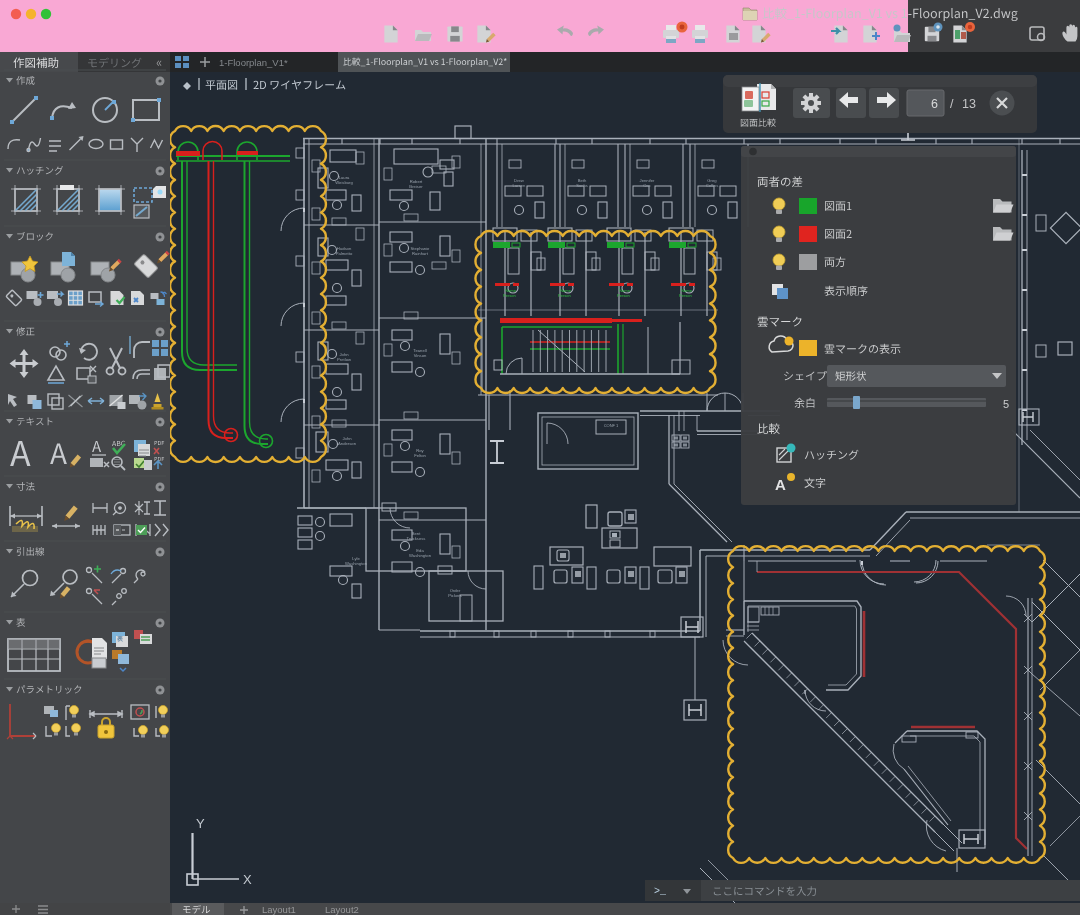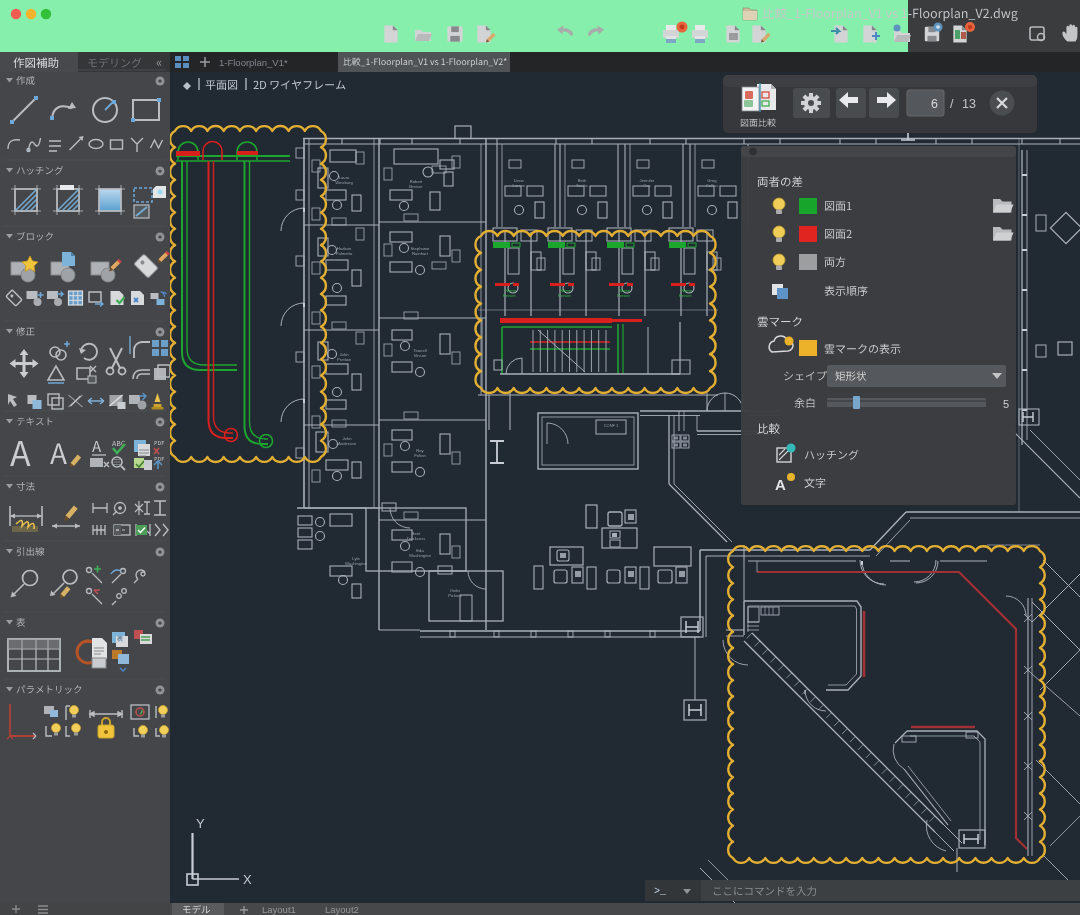--- a/index.html
+++ b/index.html
@@ -1,18 +1,18 @@
 <!DOCTYPE html>
 <html><head><meta charset="utf-8"><style>
 *{margin:0;padding:0;box-sizing:border-box}
 html,body{width:1080px;height:915px;overflow:hidden;background:#3b3c3e;font-family:"Liberation Sans",sans-serif}
 .abs{position:absolute}
 svg{display:block}
 </style></head><body>
-<div class="abs" style="left:0;top:0;width:908px;height:915px;background:#86efac">
+<div class="abs" style="left:0;top:0;width:908px;height:915px;background:#f9a8d4">
 <svg class="abs" style="left:0;top:0" width="1080" height="52" viewBox="0 0 1080 52">
       <circle cx="16" cy="14" r="5.2" fill="#f35d51"></circle>
       <circle cx="31" cy="14" r="5.2" fill="#f5b32c"></circle>
       <circle cx="46" cy="14" r="5.2" fill="#32c138"></circle>
       <g transform="translate(742,5)">
         <path d="M1 3 h6 l2 2 h6 v10 h-14 z" fill="#c9bd9b" stroke="#8e8468" stroke-width="0.6"></path>
         <path d="M1 6 h14 v9 h-14 z" fill="#ddd3b4"></path>
       </g>
       <path d="M764.7 11.4H768V12.3H764.7ZM764.2 7.6H765.1V17.8L764.2 18ZM762.5 17.8Q763.2 17.6 764.2 17.4Q765.2 17.2 766.2 16.9Q767.3 16.7 768.3 16.5L768.4 17.4Q767.4 17.6 766.4 17.9Q765.4 18.1 764.5 18.3Q763.6 18.5 762.8 18.7ZM772.9 10.2 773.6 11Q773.1 11.4 772.4 11.8Q771.7 12.1 770.9 12.5Q770.2 12.8 769.5 13.1Q769.4 12.9 769.3 12.7Q769.2 12.5 769.1 12.4Q769.8 12.1 770.5 11.7Q771.2 11.3 771.9 11Q772.5 10.6 772.9 10.2ZM768.9 7.6H769.8V17Q769.8 17.5 770 17.7Q770.1 17.8 770.5 17.8Q770.6 17.8 770.9 17.8Q771.2 17.8 771.5 17.8Q771.8 17.8 772.1 17.8Q772.4 17.8 772.5 17.8Q772.8 17.8 772.9 17.6Q773.1 17.5 773.1 17Q773.2 16.5 773.2 15.6Q773.4 15.7 773.6 15.8Q773.9 15.9 774.1 16Q774 17 773.9 17.6Q773.8 18.2 773.5 18.5Q773.1 18.7 772.5 18.7Q772.5 18.7 772.2 18.7Q772 18.7 771.8 18.7Q771.5 18.7 771.2 18.7Q770.9 18.7 770.7 18.7Q770.5 18.7 770.4 18.7Q769.8 18.7 769.5 18.6Q769.1 18.4 769 18.1Q768.9 17.7 768.9 17Z M783 7.5H783.9V9.5H783ZM784.2 10.6 784.9 10.2Q785.2 10.6 785.6 11.1Q785.9 11.6 786.2 12Q786.5 12.4 786.6 12.8L785.8 13.2Q785.7 12.9 785.4 12.4Q785.1 12 784.8 11.5Q784.5 11 784.2 10.6ZM781.9 10.3 782.7 10.5Q782.4 11.3 781.9 12.1Q781.4 12.8 780.9 13.3Q780.8 13.3 780.6 13.2Q780.5 13.1 780.4 13Q780.2 12.9 780.1 12.8Q780.6 12.3 781.1 11.6Q781.5 11 781.9 10.3ZM780.4 9.1H786.5V10H780.4ZM782.2 12.7Q782.6 14 783.2 15.1Q783.8 16.2 784.7 17Q785.6 17.8 786.7 18.3Q786.5 18.4 786.4 18.5Q786.3 18.6 786.2 18.8Q786.1 18.9 786 19Q784.9 18.5 784 17.6Q783.1 16.7 782.5 15.5Q781.8 14.3 781.4 12.9ZM784.5 12.7 785.4 12.9Q784.9 15.1 783.6 16.6Q782.4 18.1 780.4 19Q780.3 18.9 780.2 18.8Q780.1 18.7 780 18.5Q779.9 18.4 779.8 18.3Q781.7 17.5 782.9 16.1Q784.1 14.7 784.5 12.7ZM775.1 8.9H780.2V9.7H775.1ZM775 16H780.5V16.8H775ZM777.3 7.5H778.1V10.9H777.3ZM777.3 11H778V14.6H778.1V19H777.3V14.6H777.3ZM776.1 13.1V14.3H779.3V13.1ZM776.1 11.3V12.4H779.3V11.3ZM775.4 10.6H780V15H775.4Z M787.2 19.8V19H793.8V19.8Z M795.1 18V17.1H797.1V10.2H795.5V9.5Q796.1 9.4 796.6 9.2Q797 9 797.4 8.8H798.3V17.1H800.1V18Z M801.5 14.9V14.1H804.7V14.9Z M806.5 18V8.8H811.8V9.8H807.7V12.9H811.2V13.9H807.7V18Z M814.5 18.2Q814.1 18.2 813.8 18Q813.6 17.8 813.4 17.5Q813.3 17.1 813.3 16.6V8H814.5V16.7Q814.5 17 814.6 17.1Q814.6 17.2 814.8 17.2Q814.8 17.2 814.9 17.2Q814.9 17.2 815 17.2L815.2 18.1Q815 18.1 814.9 18.1Q814.7 18.2 814.5 18.2Z M819.5 18.2Q818.7 18.2 817.9 17.7Q817.2 17.3 816.8 16.5Q816.4 15.7 816.4 14.6Q816.4 13.5 816.8 12.7Q817.2 11.9 817.9 11.5Q818.7 11 819.5 11Q820.1 11 820.7 11.3Q821.3 11.5 821.7 12Q822.1 12.4 822.4 13.1Q822.6 13.8 822.6 14.6Q822.6 15.7 822.2 16.5Q821.8 17.3 821 17.7Q820.3 18.2 819.5 18.2ZM819.5 17.2Q820.1 17.2 820.5 16.9Q821 16.6 821.2 16Q821.5 15.4 821.5 14.6Q821.5 13.8 821.2 13.2Q821 12.6 820.5 12.3Q820.1 12 819.5 12Q818.9 12 818.5 12.3Q818 12.6 817.8 13.2Q817.5 13.8 817.5 14.6Q817.5 15.4 817.8 16Q818 16.6 818.5 16.9Q818.9 17.2 819.5 17.2Z M827.1 18.2Q826.2 18.2 825.5 17.7Q824.8 17.3 824.4 16.5Q823.9 15.7 823.9 14.6Q823.9 13.5 824.4 12.7Q824.8 11.9 825.5 11.5Q826.2 11 827.1 11Q827.7 11 828.3 11.3Q828.8 11.5 829.3 12Q829.7 12.4 830 13.1Q830.2 13.8 830.2 14.6Q830.2 15.7 829.8 16.5Q829.3 17.3 828.6 17.7Q827.9 18.2 827.1 18.2ZM827.1 17.2Q827.7 17.2 828.1 16.9Q828.5 16.6 828.8 16Q829 15.4 829 14.6Q829 13.8 828.8 13.2Q828.5 12.6 828.1 12.3Q827.7 12 827.1 12Q826.5 12 826 12.3Q825.6 12.6 825.4 13.2Q825.1 13.8 825.1 14.6Q825.1 15.4 825.4 16Q825.6 16.6 826 16.9Q826.5 17.2 827.1 17.2Z M832 18V11.2H832.9L833.1 12.4H833.1Q833.4 11.8 833.9 11.4Q834.4 11 835 11Q835.2 11 835.4 11.1Q835.6 11.1 835.7 11.2L835.5 12.2Q835.3 12.1 835.2 12.1Q835.1 12.1 834.9 12.1Q834.4 12.1 834 12.4Q833.5 12.8 833.2 13.6V18Z M836.9 20.9V11.2H837.8L837.9 12H837.9Q838.4 11.6 839 11.3Q839.5 11 840.1 11Q841 11 841.6 11.5Q842.2 11.9 842.5 12.7Q842.8 13.4 842.8 14.5Q842.8 15.7 842.4 16.5Q842 17.3 841.3 17.7Q840.6 18.2 839.9 18.2Q839.4 18.2 838.9 18Q838.4 17.8 838 17.4L838 18.6V20.9ZM839.7 17.2Q840.2 17.2 840.7 16.9Q841.1 16.6 841.4 16Q841.6 15.3 841.6 14.5Q841.6 13.8 841.4 13.2Q841.2 12.6 840.9 12.3Q840.5 12 839.8 12Q839.4 12 838.9 12.2Q838.5 12.5 838 12.9V16.5Q838.5 16.9 838.9 17Q839.3 17.2 839.7 17.2Z M845.8 18.2Q845.4 18.2 845.1 18Q844.9 17.8 844.7 17.5Q844.6 17.1 844.6 16.6V8H845.8V16.7Q845.8 17 845.9 17.1Q845.9 17.2 846.1 17.2Q846.1 17.2 846.2 17.2Q846.2 17.2 846.3 17.2L846.5 18.1Q846.4 18.1 846.2 18.1Q846 18.2 845.8 18.2Z M849.7 18.2Q849.2 18.2 848.7 17.9Q848.3 17.7 848 17.3Q847.7 16.9 847.7 16.2Q847.7 15.1 848.7 14.5Q849.7 13.9 851.9 13.7Q851.9 13.3 851.8 12.9Q851.7 12.5 851.4 12.2Q851.1 12 850.5 12Q849.9 12 849.4 12.2Q848.9 12.4 848.5 12.7L848 11.9Q848.3 11.7 848.8 11.5Q849.2 11.3 849.7 11.2Q850.1 11 850.7 11Q851.5 11 852 11.4Q852.6 11.7 852.8 12.4Q853 13 853 13.8V18H852.1L852 17.2H852Q851.5 17.6 850.9 17.9Q850.4 18.2 849.7 18.2ZM850 17.2Q850.5 17.2 851 17Q851.4 16.8 851.9 16.4V14.5Q850.8 14.6 850.1 14.8Q849.4 15.1 849.1 15.4Q848.8 15.7 848.8 16.2Q848.8 16.8 849.2 17Q849.5 17.2 850 17.2Z M855.2 18V11.2H856.1L856.2 12.2H856.3Q856.8 11.7 857.3 11.4Q857.8 11 858.5 11Q859.6 11 860.1 11.7Q860.6 12.4 860.6 13.7V18H859.5V13.8Q859.5 12.9 859.2 12.5Q858.9 12 858.2 12Q857.7 12 857.3 12.3Q856.8 12.6 856.3 13.1V18Z M861.8 19.8V19H868.5V19.8Z M871.6 18 868.7 8.8H869.9L871.4 13.8Q871.6 14.6 871.8 15.3Q872 16 872.3 16.8H872.3Q872.6 16 872.8 15.3Q873 14.6 873.2 13.8L874.7 8.8H875.8L872.9 18Z M876.9 18V17.1H879V10.2H877.4V9.5Q878 9.4 878.4 9.2Q878.9 9 879.3 8.8H880.1V17.1H882V18Z M888.2 18 885.7 11.2H886.9L888.2 15.1Q888.4 15.6 888.5 16.1Q888.7 16.6 888.8 17.1H888.9Q889.1 16.6 889.2 16.1Q889.4 15.6 889.5 15.1L890.8 11.2H891.9L889.5 18Z M895 18.2Q894.3 18.2 893.6 17.9Q893 17.6 892.5 17.2L893 16.5Q893.5 16.8 894 17Q894.4 17.3 895.1 17.3Q895.7 17.3 896.1 17Q896.4 16.7 896.4 16.2Q896.4 15.9 896.2 15.6Q895.9 15.4 895.6 15.2Q895.2 15.1 894.8 14.9Q894.4 14.7 893.9 14.5Q893.5 14.3 893.2 13.9Q892.9 13.5 892.9 13Q892.9 12.4 893.1 12Q893.4 11.6 893.9 11.3Q894.5 11 895.2 11Q895.8 11 896.4 11.3Q896.9 11.5 897.3 11.8L896.8 12.5Q896.4 12.3 896 12.1Q895.7 11.9 895.2 11.9Q894.6 11.9 894.3 12.2Q894 12.5 894 12.9Q894 13.2 894.2 13.4Q894.4 13.6 894.7 13.8Q895 13.9 895.4 14.1Q895.8 14.2 896.2 14.4Q896.5 14.6 896.8 14.8Q897.1 15 897.3 15.3Q897.5 15.7 897.5 16.1Q897.5 16.7 897.2 17.2Q896.9 17.6 896.4 17.9Q895.8 18.2 895 18.2Z M901.8 18V17.1H903.9V10.2H902.3V9.5Q902.9 9.4 903.3 9.2Q903.8 9 904.2 8.8H905V17.1H906.9V18Z M908.3 14.9V14.1H911.5V14.9Z M913.3 18V8.8H918.6V9.8H914.4V12.9H917.9V13.9H914.4V18Z M921.3 18.2Q920.8 18.2 920.6 18Q920.3 17.8 920.2 17.5Q920.1 17.1 920.1 16.6V8H921.2V16.7Q921.2 17 921.3 17.1Q921.4 17.2 921.5 17.2Q921.6 17.2 921.6 17.2Q921.7 17.2 921.8 17.2L921.9 18.1Q921.8 18.1 921.7 18.1Q921.5 18.2 921.3 18.2Z M926.3 18.2Q925.4 18.2 924.7 17.7Q924 17.3 923.6 16.5Q923.1 15.7 923.1 14.6Q923.1 13.5 923.6 12.7Q924 11.9 924.7 11.5Q925.4 11 926.3 11Q926.9 11 927.5 11.3Q928 11.5 928.5 12Q928.9 12.4 929.1 13.1Q929.4 13.8 929.4 14.6Q929.4 15.7 929 16.5Q928.5 17.3 927.8 17.7Q927.1 18.2 926.3 18.2ZM926.3 17.2Q926.8 17.2 927.3 16.9Q927.7 16.6 928 16Q928.2 15.4 928.2 14.6Q928.2 13.8 928 13.2Q927.7 12.6 927.3 12.3Q926.8 12 926.3 12Q925.7 12 925.2 12.3Q924.8 12.6 924.5 13.2Q924.3 13.8 924.3 14.6Q924.3 15.4 924.5 16Q924.8 16.6 925.2 16.9Q925.7 17.2 926.3 17.2Z M933.8 18.2Q933 18.2 932.3 17.7Q931.6 17.3 931.1 16.5Q930.7 15.7 930.7 14.6Q930.7 13.5 931.1 12.7Q931.6 11.9 932.3 11.5Q933 11 933.8 11Q934.5 11 935 11.3Q935.6 11.5 936 12Q936.5 12.4 936.7 13.1Q937 13.8 937 14.6Q937 15.7 936.5 16.5Q936.1 17.3 935.4 17.7Q934.7 18.2 933.8 18.2ZM933.8 17.2Q934.4 17.2 934.9 16.9Q935.3 16.6 935.6 16Q935.8 15.4 935.8 14.6Q935.8 13.8 935.6 13.2Q935.3 12.6 934.9 12.3Q934.4 12 933.8 12Q933.2 12 932.8 12.3Q932.4 12.6 932.1 13.2Q931.9 13.8 931.9 14.6Q931.9 15.4 932.1 16Q932.4 16.6 932.8 16.9Q933.2 17.2 933.8 17.2Z M938.8 18V11.2H939.7L939.8 12.4H939.8Q940.2 11.8 940.7 11.4Q941.2 11 941.8 11Q942 11 942.2 11.1Q942.3 11.1 942.5 11.2L942.3 12.2Q942.1 12.1 942 12.1Q941.8 12.1 941.6 12.1Q941.2 12.1 940.7 12.4Q940.3 12.8 939.9 13.6V18Z M943.6 20.9V11.2H944.6L944.7 12H944.7Q945.2 11.6 945.7 11.3Q946.3 11 946.9 11Q947.7 11 948.3 11.5Q948.9 11.9 949.3 12.7Q949.6 13.4 949.6 14.5Q949.6 15.7 949.1 16.5Q948.7 17.3 948.1 17.7Q947.4 18.2 946.6 18.2Q946.1 18.2 945.7 18Q945.2 17.8 944.7 17.4L944.8 18.6V20.9ZM946.4 17.2Q947 17.2 947.4 16.9Q947.9 16.6 948.1 16Q948.4 15.3 948.4 14.5Q948.4 13.8 948.2 13.2Q948 12.6 947.6 12.3Q947.2 12 946.6 12Q946.1 12 945.7 12.2Q945.3 12.5 944.8 12.9V16.5Q945.2 16.9 945.7 17Q946.1 17.2 946.4 17.2Z M952.6 18.2Q952.1 18.2 951.9 18Q951.6 17.8 951.5 17.5Q951.4 17.1 951.4 16.6V8H952.5V16.7Q952.5 17 952.6 17.1Q952.7 17.2 952.8 17.2Q952.9 17.2 952.9 17.2Q953 17.2 953.1 17.2L953.2 18.1Q953.1 18.1 953 18.1Q952.8 18.2 952.6 18.2Z M956.5 18.2Q955.9 18.2 955.5 17.9Q955 17.7 954.8 17.3Q954.5 16.9 954.5 16.2Q954.5 15.1 955.5 14.5Q956.5 13.9 958.7 13.7Q958.7 13.3 958.6 12.9Q958.4 12.5 958.1 12.2Q957.8 12 957.3 12Q956.7 12 956.2 12.2Q955.6 12.4 955.2 12.7L954.8 11.9Q955.1 11.7 955.5 11.5Q955.9 11.3 956.4 11.2Q956.9 11 957.5 11Q958.3 11 958.8 11.4Q959.3 11.7 959.6 12.4Q959.8 13 959.8 13.8V18H958.9L958.8 17.2H958.7Q958.3 17.6 957.7 17.9Q957.1 18.2 956.5 18.2ZM956.8 17.2Q957.3 17.2 957.7 17Q958.2 16.8 958.7 16.4V14.5Q957.5 14.6 956.9 14.8Q956.2 15.1 955.9 15.4Q955.6 15.7 955.6 16.2Q955.6 16.8 956 17Q956.3 17.2 956.8 17.2Z M962 18V11.2H962.9L963 12.2H963Q963.5 11.7 964.1 11.4Q964.6 11 965.3 11Q966.4 11 966.9 11.7Q967.4 12.4 967.4 13.7V18H966.2V13.8Q966.2 12.9 965.9 12.5Q965.6 12 965 12Q964.4 12 964 12.3Q963.6 12.6 963.1 13.1V18Z M968.6 19.8V19H975.2V19.8Z M978.4 18 975.4 8.8H976.6L978.1 13.8Q978.4 14.6 978.6 15.3Q978.8 16 979 16.8H979.1Q979.3 16 979.5 15.3Q979.7 14.6 980 13.8L981.4 8.8H982.6L979.7 18Z M983.2 18V17.3Q984.6 16.1 985.5 15Q986.5 14 986.9 13.1Q987.4 12.2 987.4 11.4Q987.4 10.9 987.2 10.5Q987 10.1 986.6 9.8Q986.2 9.6 985.7 9.6Q985.1 9.6 984.6 9.9Q984.1 10.2 983.8 10.7L983.1 10Q983.7 9.4 984.3 9Q984.9 8.7 985.8 8.7Q986.6 8.7 987.2 9Q987.8 9.3 988.2 9.9Q988.5 10.6 988.5 11.4Q988.5 12.3 988 13.2Q987.6 14.2 986.8 15.1Q986 16.1 984.9 17.1Q985.2 17.1 985.6 17Q986 17 986.4 17H988.9V18Z M991.3 18.2Q990.9 18.2 990.7 17.9Q990.5 17.7 990.5 17.3Q990.5 16.9 990.7 16.7Q990.9 16.4 991.3 16.4Q991.6 16.4 991.9 16.7Q992.1 16.9 992.1 17.3Q992.1 17.7 991.9 17.9Q991.6 18.2 991.3 18.2Z M996.5 18.2Q995.6 18.2 995 17.8Q994.4 17.3 994 16.5Q993.7 15.8 993.7 14.6Q993.7 13.5 994.1 12.7Q994.5 11.9 995.2 11.5Q995.8 11 996.6 11Q997.2 11 997.7 11.2Q998.1 11.4 998.5 11.8L998.5 10.7V8H999.6V18H998.7L998.6 17.2H998.5Q998.1 17.6 997.6 17.9Q997.1 18.2 996.5 18.2ZM996.7 17.2Q997.2 17.2 997.6 17Q998.1 16.7 998.5 16.3V12.7Q998 12.3 997.6 12.2Q997.2 12 996.8 12Q996.3 12 995.8 12.3Q995.4 12.7 995.1 13.2Q994.9 13.8 994.9 14.6Q994.9 15.4 995.1 16Q995.3 16.6 995.7 16.9Q996.1 17.2 996.7 17.2Z M1003 18 1001.1 11.2H1002.3L1003.3 15.1Q1003.4 15.6 1003.5 16.1Q1003.6 16.6 1003.7 17H1003.7Q1003.9 16.6 1004 16.1Q1004.1 15.6 1004.2 15.1L1005.3 11.2H1006.4L1007.4 15.1Q1007.6 15.6 1007.7 16.1Q1007.8 16.6 1007.9 17H1008Q1008.1 16.6 1008.2 16.1Q1008.3 15.6 1008.4 15.1L1009.4 11.2H1010.5L1008.6 18H1007.2L1006.3 14.3Q1006.1 13.9 1006 13.4Q1005.9 12.9 1005.8 12.4H1005.7Q1005.6 12.9 1005.5 13.4Q1005.4 13.9 1005.3 14.4L1004.3 18Z M1014.2 21.1Q1013.4 21.1 1012.8 20.9Q1012.1 20.7 1011.8 20.3Q1011.4 19.9 1011.4 19.3Q1011.4 18.9 1011.7 18.5Q1012 18.1 1012.4 17.8V17.7Q1012.2 17.6 1012 17.3Q1011.8 17 1011.8 16.6Q1011.8 16.2 1012.1 15.9Q1012.3 15.5 1012.6 15.3V15.3Q1012.2 15 1012 14.6Q1011.7 14.1 1011.7 13.5Q1011.7 12.7 1012 12.2Q1012.4 11.6 1013 11.3Q1013.5 11 1014.2 11Q1014.5 11 1014.8 11.1Q1015 11.1 1015.2 11.2H1017.5V12.1H1016.2Q1016.4 12.3 1016.6 12.7Q1016.7 13.1 1016.7 13.5Q1016.7 14.2 1016.4 14.7Q1016 15.3 1015.5 15.6Q1014.9 15.8 1014.2 15.8Q1014 15.8 1013.7 15.8Q1013.4 15.7 1013.2 15.6Q1013 15.8 1012.9 15.9Q1012.8 16.1 1012.8 16.4Q1012.8 16.7 1013 17Q1013.3 17.2 1014 17.2H1015.3Q1016.5 17.2 1017.1 17.6Q1017.7 17.9 1017.7 18.8Q1017.7 19.4 1017.2 19.9Q1016.8 20.5 1016.1 20.8Q1015.3 21.1 1014.2 21.1ZM1014.2 15.1Q1014.6 15.1 1015 14.9Q1015.3 14.7 1015.5 14.3Q1015.7 13.9 1015.7 13.5Q1015.7 13 1015.5 12.6Q1015.3 12.2 1015 12.1Q1014.6 11.9 1014.2 11.9Q1013.8 11.9 1013.5 12.1Q1013.2 12.2 1013 12.6Q1012.8 12.9 1012.8 13.5Q1012.8 13.9 1013 14.3Q1013.2 14.7 1013.5 14.9Q1013.8 15.1 1014.2 15.1ZM1014.4 20.3Q1015 20.3 1015.5 20.1Q1016 19.9 1016.3 19.6Q1016.5 19.3 1016.5 19Q1016.5 18.5 1016.2 18.3Q1015.8 18.1 1015.2 18.1H1014Q1013.8 18.1 1013.6 18.1Q1013.3 18.1 1013.1 18Q1012.8 18.2 1012.6 18.6Q1012.4 18.9 1012.4 19.1Q1012.4 19.7 1013 20Q1013.5 20.3 1014.4 20.3Z" fill="#c6c7c9"></path>
       <g transform="translate(391,34) scale(0.95)">

